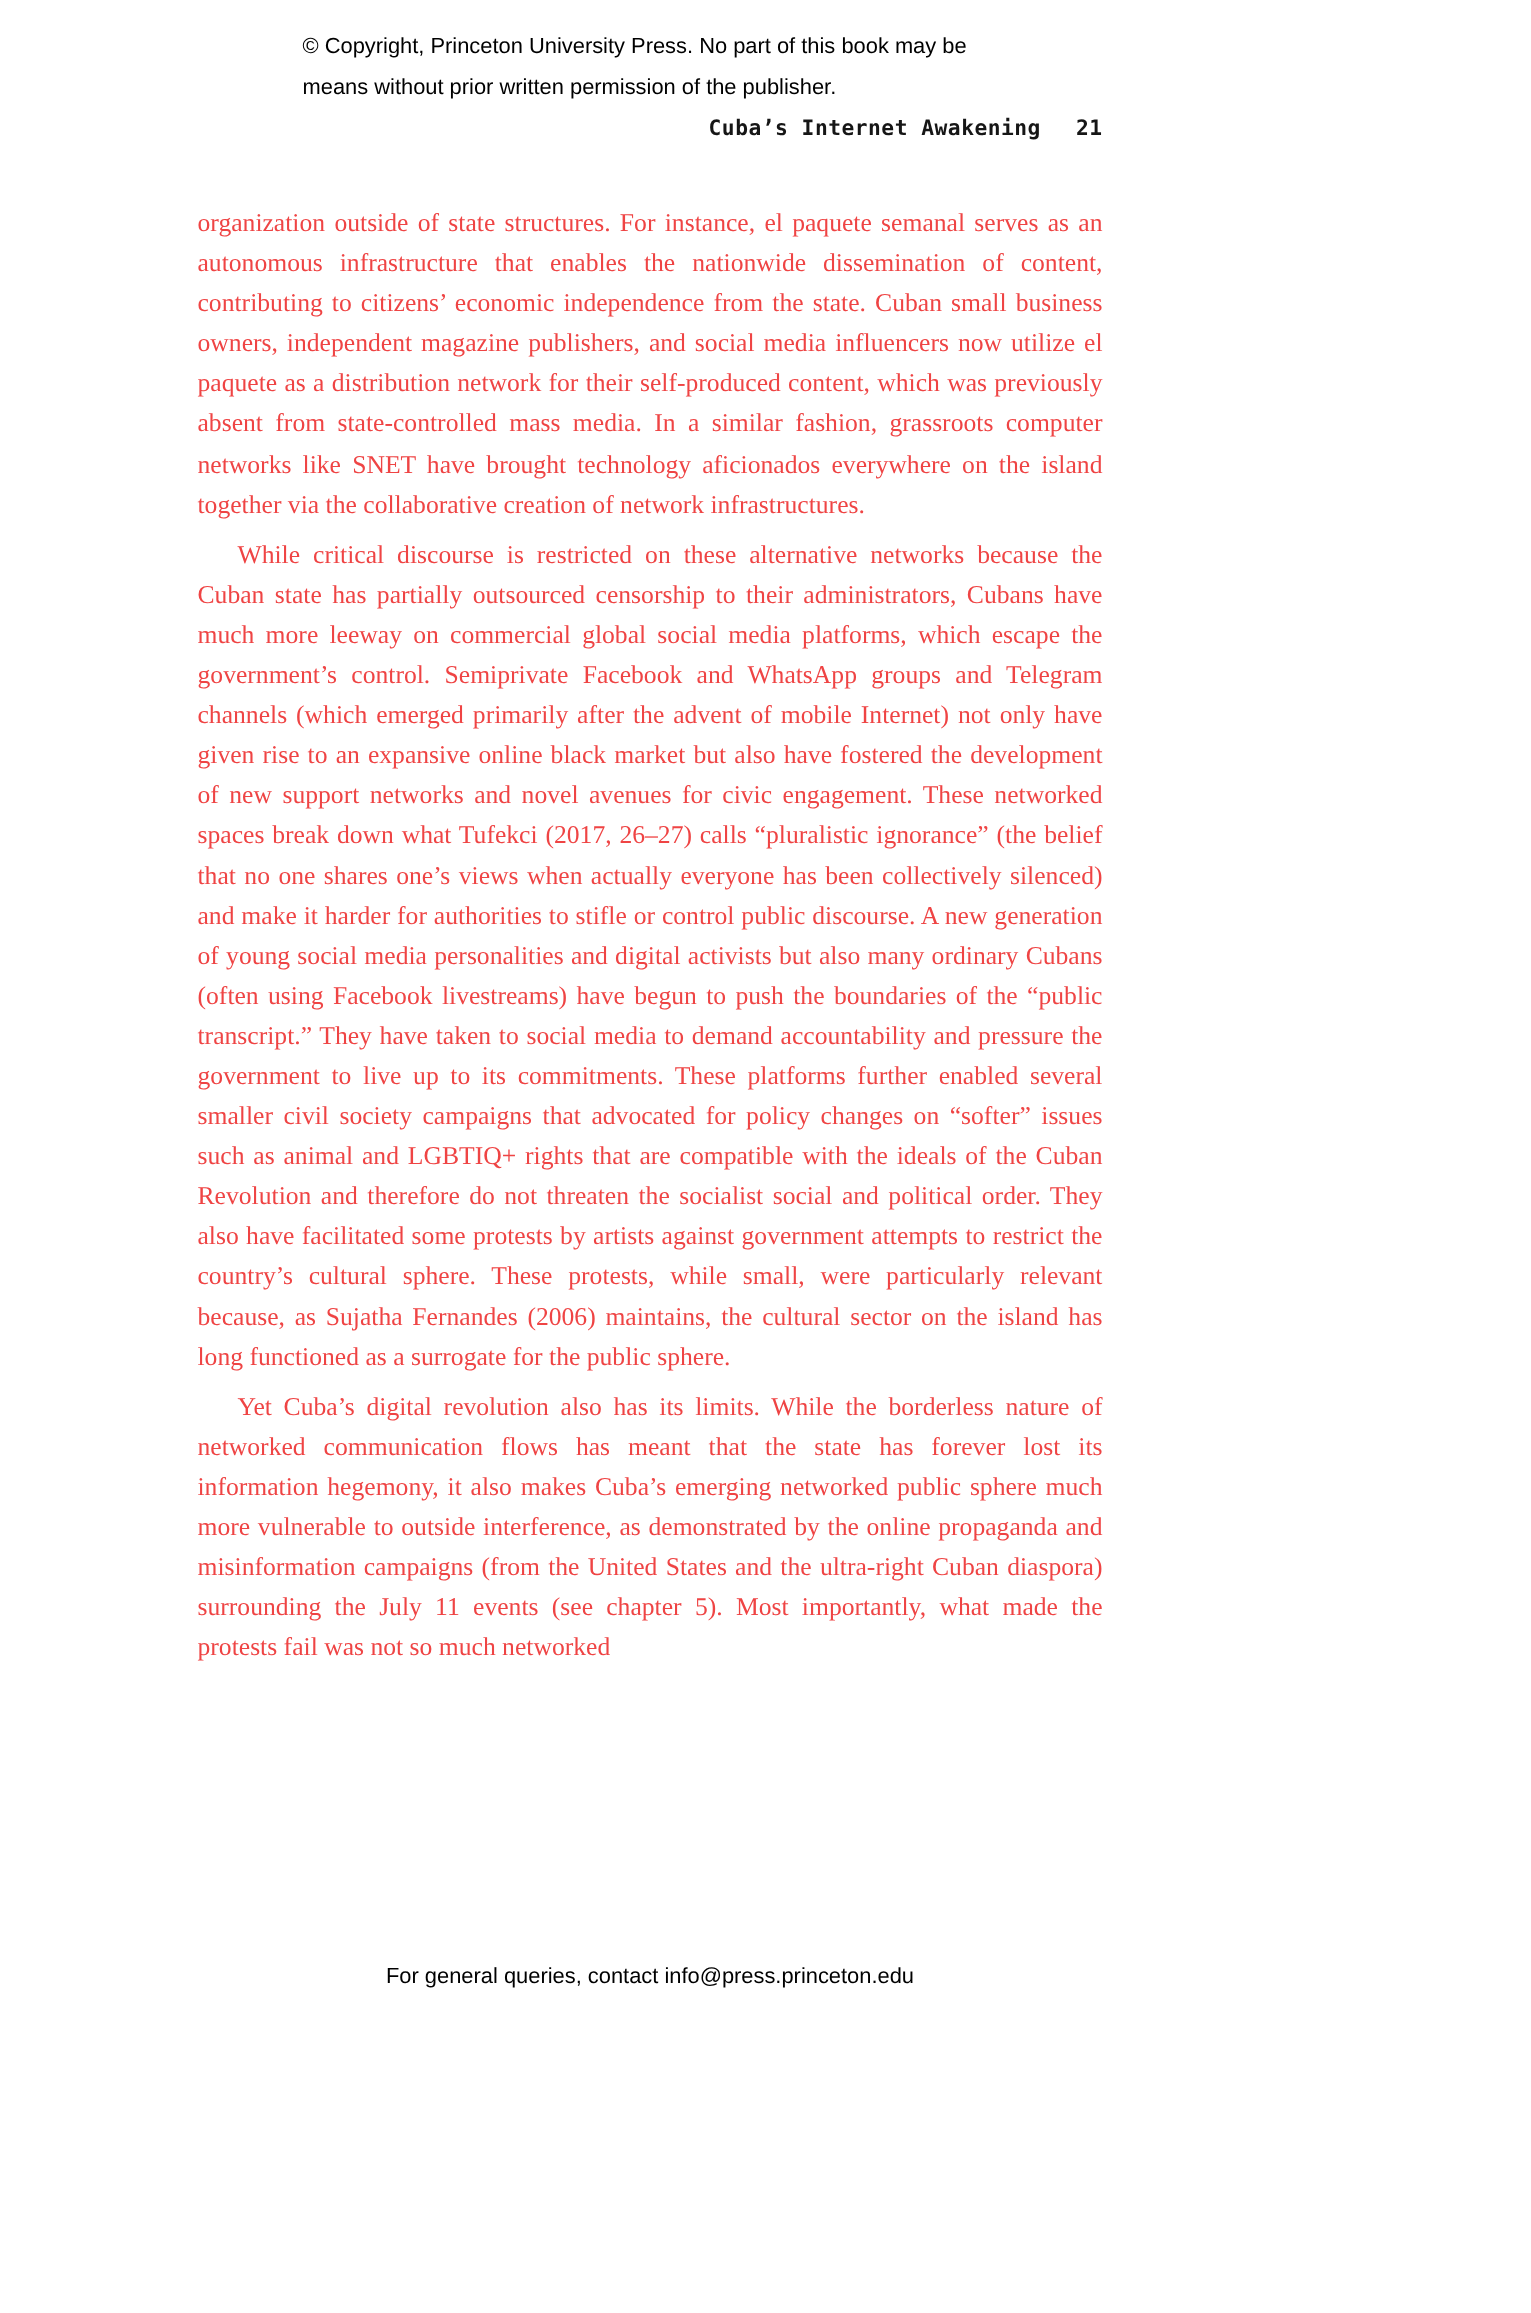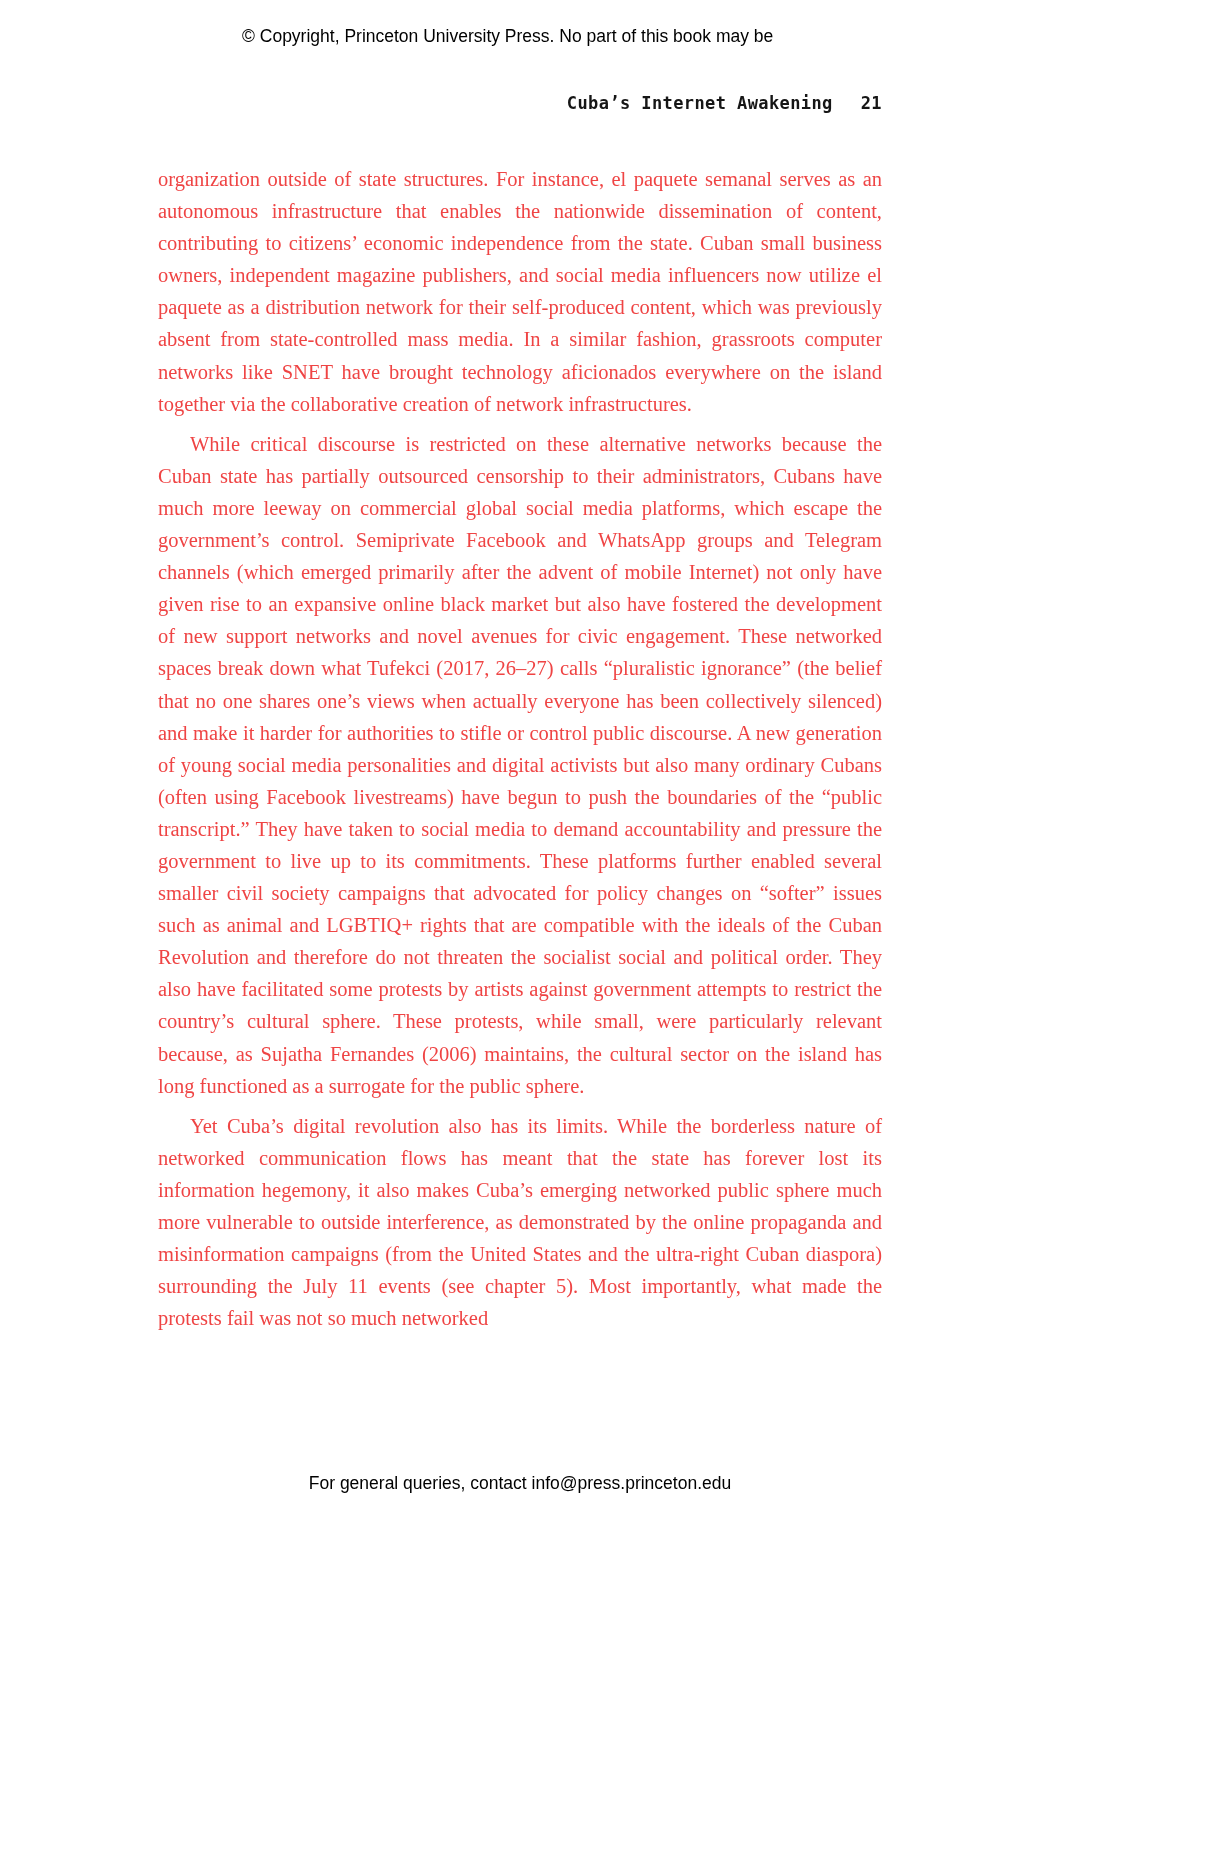--- a/index.html
+++ b/index.html
@@ -45,35 +45,36 @@
     font-size: 20.5px;
     line-height: 32.1px;
     color: #ef4444;
     text-align: justify;
   }
   .body-text p { margin: 0; }
   .body-text p.indent { text-indent: 32px; }
   .footer {
     position: absolute;
     left: 142px;
-    top: 1461px;
+    top: 1558px;
     width: 740px;
     text-align: center;
     font-family: "Liberation Sans", sans-serif;
     font-size: 17.5px;
     color: #000000;
   }
 </style>
 </head>
 <body>
 
 <div class="page">
 
   <div class="copyright">
     <div>© Copyright, Princeton University Press. No part of this book may be</div>
+    <div>means without prior written permission of the publisher.</div>
   </div>
 
   <div class="running-head">
     <span>Cuba’s Internet Awakening</span><span class="pagenum">21</span>
   </div>
 
   <div class="body-text">
     <p>organization outside of state structures. For instance, el paquete semanal serves as an autonomous infrastructure that enables the nationwide dissemination of content, contributing to citizens’ economic independence from the state. Cuban small business owners, independent magazine publishers, and social media influencers now utilize el paquete as a distribution network for their self-produced content, which was previously absent from state-controlled mass media. In a similar fashion, grassroots computer networks like SNET have brought technology aficionados everywhere on the island together via the collaborative creation of network infrastructures.</p>
     <p class="indent">While critical discourse is restricted on these alternative networks because the Cuban state has partially outsourced censorship to their administrators, Cubans have much more leeway on commercial global social media platforms, which escape the government’s control. Semiprivate Facebook and WhatsApp groups and Telegram channels (which emerged primarily after the advent of mobile Internet) not only have given rise to an expansive online black market but also have fostered the development of new support networks and novel avenues for civic engagement. These networked spaces break down what Tufekci (2017, 26–27) calls “pluralistic ignorance” (the belief that no one shares one’s views when actually everyone has been collectively silenced) and make it harder for authorities to stifle or control public discourse. A new generation of young social media personalities and digital activists but also many ordinary Cubans (often using Facebook livestreams) have begun to push the boundaries of the “public transcript.” They have taken to social media to demand accountability and pressure the government to live up to its commitments. These platforms further enabled several smaller civil society campaigns that advocated for policy changes on “softer” issues such as animal and LGBTIQ+ rights that are compatible with the ideals of the Cuban Revolution and therefore do not threaten the socialist social and political order. They also have facilitated some protests by artists against government attempts to restrict the country’s cultural sphere. These protests, while small, were particularly relevant because, as Sujatha Fernandes (2006) maintains, the cultural sector on the island has long functioned as a surrogate for the public sphere.</p>
     <p class="indent">Yet Cuba’s digital revolution also has its limits. While the borderless nature of networked communication flows has meant that the state has forever lost its information hegemony, it also makes Cuba’s emerging networked public sphere much more vulnerable to outside interference, as demonstrated by the online propaganda and misinformation campaigns (from the United States and the ultra-right Cuban diaspora) surrounding the July 11 events (see chapter 5). Most importantly, what made the protests fail was not so much networked</p>

